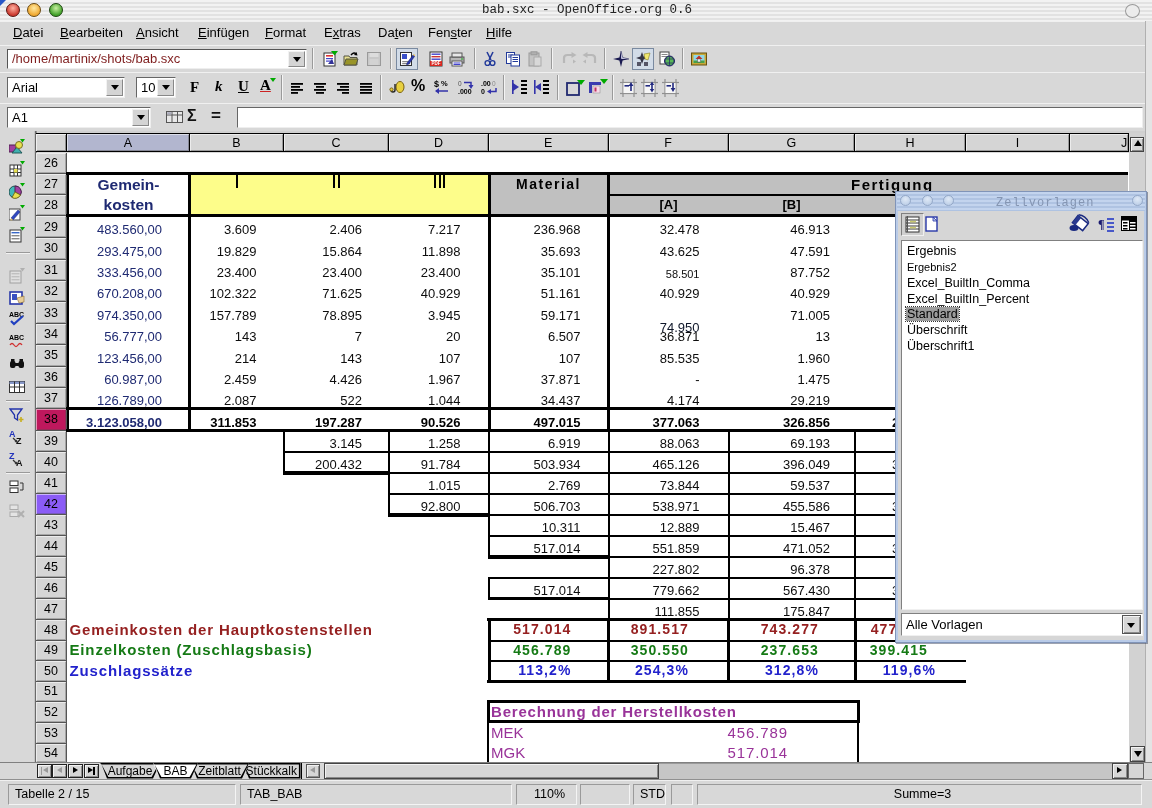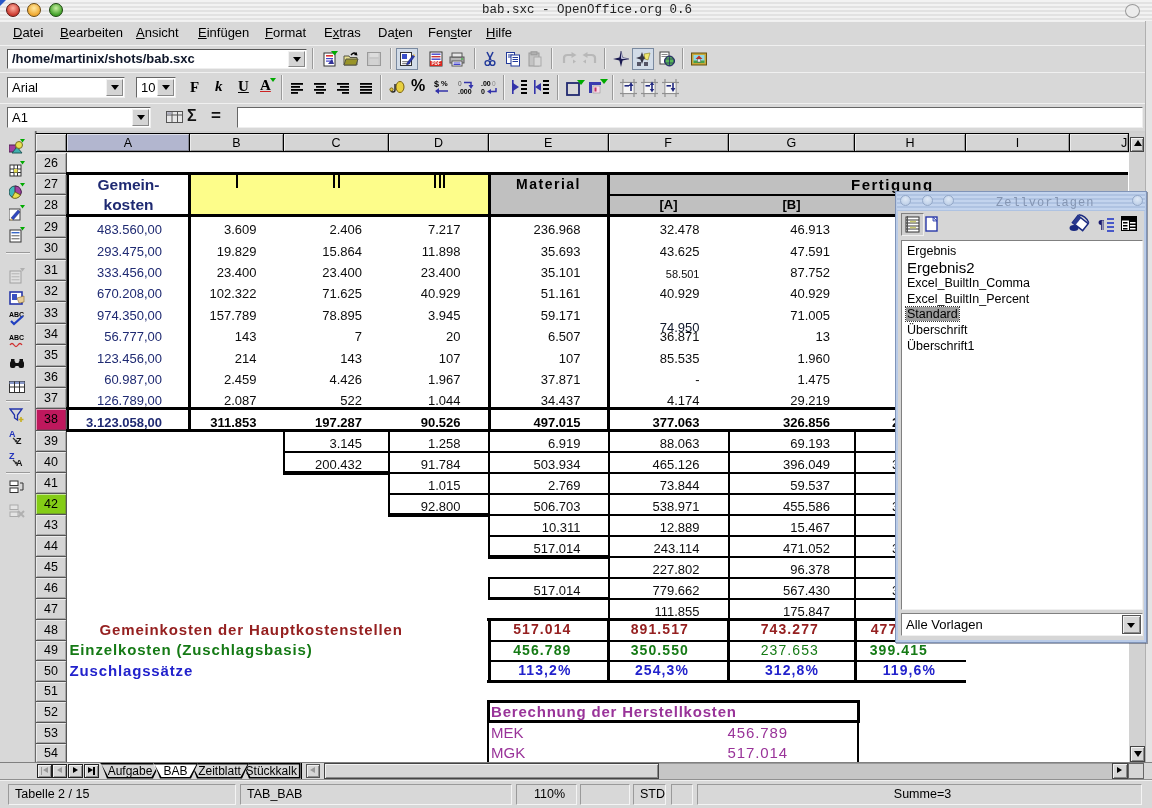--- a/index.html
+++ b/index.html
@@ -17,21 +17,21 @@
 <div style="position:absolute;left:60px;top:25px;font-size:13px;color:#000;"><u>B</u>earbeiten</div>
 <div style="position:absolute;left:136px;top:25px;font-size:13px;color:#000;"><u>A</u>nsicht</div>
 <div style="position:absolute;left:198px;top:25px;font-size:13px;color:#000;"><u>E</u>infügen</div>
 <div style="position:absolute;left:265px;top:25px;font-size:13px;color:#000;"><u>F</u>ormat</div>
 <div style="position:absolute;left:324px;top:25px;font-size:13px;color:#000;">E<u>x</u>tras</div>
 <div style="position:absolute;left:378px;top:25px;font-size:13px;color:#000;">Da<u>t</u>en</div>
 <div style="position:absolute;left:428px;top:25px;font-size:13px;color:#000;">Fen<u>s</u>ter</div>
 <div style="position:absolute;left:486px;top:25px;font-size:13px;color:#000;"><u>H</u>ilfe</div>
 <div style="position:absolute;left:0px;top:45px;width:1152px;height:27px;background:#d8d8d8;border-bottom:1px solid #a8a8a8;box-shadow:inset 0 1px 0 #f0f0f0;"></div>
 <div style="position:absolute;left:7px;top:48.5px;width:300px;height:20px;background:#fff;border:1px solid #777;border-top-color:#555;border-left-color:#555;border-bottom-color:#eee;border-right-color:#eee;box-sizing:border-box;"></div>
-<div style="position:absolute;left:12px;top:51px;font-size:13px;color:#0f172a;font-weight:bold;">/home/martinix/shots/bab.sxc</div>
+<div style="position:absolute;left:12px;top:51px;font-size:13px;color:#7f1d1d;">/home/martinix/shots/bab.sxc</div>
 <div style="position:absolute;left:288px;top:50.5px;width:17px;height:16px;background:#d4d4d4;border:1px solid #888;border-top-color:#f2f2f2;border-left-color:#f2f2f2;box-sizing:border-box;"></div>
 <div style="position:absolute;left:292.5px;top:54px;"></div>
 <div style="position:absolute;left:292.5px;top:56.5px;width:0;height:0;border-left:4px solid transparent;border-right:4px solid transparent;border-top:5px solid #000;"></div>
 <div style="position:absolute;left:311.5px;top:48px;width:1px;height:21px;background:#9a9a9a;"></div>
 <div style="position:absolute;left:312.5px;top:48px;width:1px;height:21px;background:#f4f4f4;"></div>
 <div style="position:absolute;left:389.5px;top:48px;width:1px;height:21px;background:#9a9a9a;"></div>
 <div style="position:absolute;left:390.5px;top:48px;width:1px;height:21px;background:#f4f4f4;"></div>
 <div style="position:absolute;left:473.5px;top:48px;width:1px;height:21px;background:#9a9a9a;"></div>
 <div style="position:absolute;left:474.5px;top:48px;width:1px;height:21px;background:#f4f4f4;"></div>
 <div style="position:absolute;left:550.5px;top:48px;width:1px;height:21px;background:#9a9a9a;"></div>
@@ -421,21 +421,21 @@
 <div style="position:absolute;left:36px;top:280.5px;width:31px;height:21.5px;background:#d5d5d5;border:1px solid #555;border-top:none;border-left:none;box-sizing:border-box;box-shadow:inset 1px 1px 0 rgba(255,255,255,.55),inset -1px -1px 0 rgba(80,80,80,.35);display:flex;align-items:center;justify-content:center;font-size:12.5px;color:#000;">32</div>
 <div style="position:absolute;left:36px;top:302px;width:31px;height:22px;background:#d5d5d5;border:1px solid #555;border-top:none;border-left:none;box-sizing:border-box;box-shadow:inset 1px 1px 0 rgba(255,255,255,.55),inset -1px -1px 0 rgba(80,80,80,.35);display:flex;align-items:center;justify-content:center;font-size:12.5px;color:#000;">33</div>
 <div style="position:absolute;left:36px;top:324px;width:31px;height:21px;background:#d5d5d5;border:1px solid #555;border-top:none;border-left:none;box-sizing:border-box;box-shadow:inset 1px 1px 0 rgba(255,255,255,.55),inset -1px -1px 0 rgba(80,80,80,.35);display:flex;align-items:center;justify-content:center;font-size:12.5px;color:#000;">34</div>
 <div style="position:absolute;left:36px;top:345px;width:31px;height:21.5px;background:#d5d5d5;border:1px solid #555;border-top:none;border-left:none;box-sizing:border-box;box-shadow:inset 1px 1px 0 rgba(255,255,255,.55),inset -1px -1px 0 rgba(80,80,80,.35);display:flex;align-items:center;justify-content:center;font-size:12.5px;color:#000;">35</div>
 <div style="position:absolute;left:36px;top:366.5px;width:31px;height:21.0px;background:#d5d5d5;border:1px solid #555;border-top:none;border-left:none;box-sizing:border-box;box-shadow:inset 1px 1px 0 rgba(255,255,255,.55),inset -1px -1px 0 rgba(80,80,80,.35);display:flex;align-items:center;justify-content:center;font-size:12.5px;color:#000;">36</div>
 <div style="position:absolute;left:36px;top:387.5px;width:31px;height:21.0px;background:#d5d5d5;border:1px solid #555;border-top:none;border-left:none;box-sizing:border-box;box-shadow:inset 1px 1px 0 rgba(255,255,255,.55),inset -1px -1px 0 rgba(80,80,80,.35);display:flex;align-items:center;justify-content:center;font-size:12.5px;color:#000;">37</div>
 <div style="position:absolute;left:36px;top:408.5px;width:31px;height:22.5px;background:#be185d;border:1px solid #555;border-top:none;border-left:none;box-sizing:border-box;box-shadow:inset 1px 1px 0 rgba(255,255,255,.55),inset -1px -1px 0 rgba(80,80,80,.35);display:flex;align-items:center;justify-content:center;font-size:12.5px;color:#000;">38</div>
 <div style="position:absolute;left:36px;top:431px;width:31px;height:21px;background:#d5d5d5;border:1px solid #555;border-top:none;border-left:none;box-sizing:border-box;box-shadow:inset 1px 1px 0 rgba(255,255,255,.55),inset -1px -1px 0 rgba(80,80,80,.35);display:flex;align-items:center;justify-content:center;font-size:12.5px;color:#000;">39</div>
 <div style="position:absolute;left:36px;top:452px;width:31px;height:21px;background:#d5d5d5;border:1px solid #555;border-top:none;border-left:none;box-sizing:border-box;box-shadow:inset 1px 1px 0 rgba(255,255,255,.55),inset -1px -1px 0 rgba(80,80,80,.35);display:flex;align-items:center;justify-content:center;font-size:12.5px;color:#000;">40</div>
 <div style="position:absolute;left:36px;top:473px;width:31px;height:21px;background:#d5d5d5;border:1px solid #555;border-top:none;border-left:none;box-sizing:border-box;box-shadow:inset 1px 1px 0 rgba(255,255,255,.55),inset -1px -1px 0 rgba(80,80,80,.35);display:flex;align-items:center;justify-content:center;font-size:12.5px;color:#000;">41</div>
-<div style="position:absolute;left:36px;top:494px;width:31px;height:21px;background:#84cc16;border:1px solid #555;border-top:none;border-left:none;box-sizing:border-box;box-shadow:inset 1px 1px 0 rgba(255,255,255,.55),inset -1px -1px 0 rgba(80,80,80,.35);display:flex;align-items:center;justify-content:center;font-size:12.5px;color:#000;">42</div>
+<div style="position:absolute;left:36px;top:494px;width:31px;height:21px;background:#8b5cf6;border:1px solid #555;border-top:none;border-left:none;box-sizing:border-box;box-shadow:inset 1px 1px 0 rgba(255,255,255,.55),inset -1px -1px 0 rgba(80,80,80,.35);display:flex;align-items:center;justify-content:center;font-size:12.5px;color:#000;">42</div>
 <div style="position:absolute;left:36px;top:515px;width:31px;height:21px;background:#d5d5d5;border:1px solid #555;border-top:none;border-left:none;box-sizing:border-box;box-shadow:inset 1px 1px 0 rgba(255,255,255,.55),inset -1px -1px 0 rgba(80,80,80,.35);display:flex;align-items:center;justify-content:center;font-size:12.5px;color:#000;">43</div>
 <div style="position:absolute;left:36px;top:536px;width:31px;height:21px;background:#d5d5d5;border:1px solid #555;border-top:none;border-left:none;box-sizing:border-box;box-shadow:inset 1px 1px 0 rgba(255,255,255,.55),inset -1px -1px 0 rgba(80,80,80,.35);display:flex;align-items:center;justify-content:center;font-size:12.5px;color:#000;">44</div>
 <div style="position:absolute;left:36px;top:557px;width:31px;height:20.5px;background:#d5d5d5;border:1px solid #555;border-top:none;border-left:none;box-sizing:border-box;box-shadow:inset 1px 1px 0 rgba(255,255,255,.55),inset -1px -1px 0 rgba(80,80,80,.35);display:flex;align-items:center;justify-content:center;font-size:12.5px;color:#000;">45</div>
 <div style="position:absolute;left:36px;top:577.5px;width:31px;height:21.0px;background:#d5d5d5;border:1px solid #555;border-top:none;border-left:none;box-sizing:border-box;box-shadow:inset 1px 1px 0 rgba(255,255,255,.55),inset -1px -1px 0 rgba(80,80,80,.35);display:flex;align-items:center;justify-content:center;font-size:12.5px;color:#000;">46</div>
 <div style="position:absolute;left:36px;top:598.5px;width:31px;height:21.0px;background:#d5d5d5;border:1px solid #555;border-top:none;border-left:none;box-sizing:border-box;box-shadow:inset 1px 1px 0 rgba(255,255,255,.55),inset -1px -1px 0 rgba(80,80,80,.35);display:flex;align-items:center;justify-content:center;font-size:12.5px;color:#000;">47</div>
 <div style="position:absolute;left:36px;top:619.5px;width:31px;height:21.0px;background:#d5d5d5;border:1px solid #555;border-top:none;border-left:none;box-sizing:border-box;box-shadow:inset 1px 1px 0 rgba(255,255,255,.55),inset -1px -1px 0 rgba(80,80,80,.35);display:flex;align-items:center;justify-content:center;font-size:12.5px;color:#000;">48</div>
 <div style="position:absolute;left:36px;top:640.5px;width:31px;height:20.5px;background:#d5d5d5;border:1px solid #555;border-top:none;border-left:none;box-sizing:border-box;box-shadow:inset 1px 1px 0 rgba(255,255,255,.55),inset -1px -1px 0 rgba(80,80,80,.35);display:flex;align-items:center;justify-content:center;font-size:12.5px;color:#000;">49</div>
 <div style="position:absolute;left:36px;top:661px;width:31px;height:20.5px;background:#d5d5d5;border:1px solid #555;border-top:none;border-left:none;box-sizing:border-box;box-shadow:inset 1px 1px 0 rgba(255,255,255,.55),inset -1px -1px 0 rgba(80,80,80,.35);display:flex;align-items:center;justify-content:center;font-size:12.5px;color:#000;">50</div>
 <div style="position:absolute;left:36px;top:681.5px;width:31px;height:20.5px;background:#d5d5d5;border:1px solid #555;border-top:none;border-left:none;box-sizing:border-box;box-shadow:inset 1px 1px 0 rgba(255,255,255,.55),inset -1px -1px 0 rgba(80,80,80,.35);display:flex;align-items:center;justify-content:center;font-size:12.5px;color:#000;">51</div>
 <div style="position:absolute;left:36px;top:702px;width:31px;height:20.5px;background:#d5d5d5;border:1px solid #555;border-top:none;border-left:none;box-sizing:border-box;box-shadow:inset 1px 1px 0 rgba(255,255,255,.55),inset -1px -1px 0 rgba(80,80,80,.35);display:flex;align-items:center;justify-content:center;font-size:12.5px;color:#000;">52</div>
@@ -590,42 +590,42 @@
 <div style="position:absolute;left:340.5px;top:494px;width:120px;height:21px;display:flex;align-items:flex-end;justify-content:flex-end;padding-bottom:1px;box-sizing:border-box;font-size:13px;color:#0d0d0d;">92.800</div>
 <div style="position:absolute;left:460.5px;top:494px;width:120px;height:21px;display:flex;align-items:flex-end;justify-content:flex-end;padding-bottom:1px;box-sizing:border-box;font-size:13px;color:#0d0d0d;">506.703</div>
 <div style="position:absolute;left:579.5px;top:494px;width:120px;height:21px;display:flex;align-items:flex-end;justify-content:flex-end;padding-bottom:1px;box-sizing:border-box;font-size:13px;color:#0d0d0d;">538.971</div>
 <div style="position:absolute;left:710px;top:494px;width:120px;height:21px;display:flex;align-items:flex-end;justify-content:flex-end;padding-bottom:1px;box-sizing:border-box;font-size:13px;color:#0d0d0d;">455.586</div>
 <div style="position:absolute;left:819px;top:494px;width:120px;height:21px;display:flex;align-items:flex-end;justify-content:flex-end;padding-bottom:1px;box-sizing:border-box;font-size:13px;color:#0d0d0d;">355.586</div>
 <div style="position:absolute;left:460.5px;top:515px;width:120px;height:21px;display:flex;align-items:flex-end;justify-content:flex-end;padding-bottom:1px;box-sizing:border-box;font-size:13px;color:#0d0d0d;">10.311</div>
 <div style="position:absolute;left:579.5px;top:515px;width:120px;height:21px;display:flex;align-items:flex-end;justify-content:flex-end;padding-bottom:1px;box-sizing:border-box;font-size:13px;color:#0d0d0d;">12.889</div>
 <div style="position:absolute;left:710px;top:515px;width:120px;height:21px;display:flex;align-items:flex-end;justify-content:flex-end;padding-bottom:1px;box-sizing:border-box;font-size:13px;color:#0d0d0d;">15.467</div>
 <div style="position:absolute;left:819px;top:515px;width:120px;height:21px;display:flex;align-items:flex-end;justify-content:flex-end;padding-bottom:1px;box-sizing:border-box;font-size:13px;color:#0d0d0d;">15.467</div>
 <div style="position:absolute;left:460.5px;top:536px;width:120px;height:21px;display:flex;align-items:flex-end;justify-content:flex-end;padding-bottom:1px;box-sizing:border-box;font-size:13px;color:#0d0d0d;">517.014</div>
-<div style="position:absolute;left:579.5px;top:536px;width:120px;height:21px;display:flex;align-items:flex-end;justify-content:flex-end;padding-bottom:1px;box-sizing:border-box;font-size:13px;color:#0d0d0d;">243.114</div>
+<div style="position:absolute;left:579.5px;top:536px;width:120px;height:21px;display:flex;align-items:flex-end;justify-content:flex-end;padding-bottom:1px;box-sizing:border-box;font-size:13px;color:#0d0d0d;">551.859</div>
 <div style="position:absolute;left:710px;top:536px;width:120px;height:21px;display:flex;align-items:flex-end;justify-content:flex-end;padding-bottom:1px;box-sizing:border-box;font-size:13px;color:#0d0d0d;">471.052</div>
 <div style="position:absolute;left:819px;top:536px;width:120px;height:21px;display:flex;align-items:flex-end;justify-content:flex-end;padding-bottom:1px;box-sizing:border-box;font-size:13px;color:#0d0d0d;">371.052</div>
 <div style="position:absolute;left:579.5px;top:557px;width:120px;height:20.5px;display:flex;align-items:flex-end;justify-content:flex-end;padding-bottom:1px;box-sizing:border-box;font-size:13px;color:#0d0d0d;">227.802</div>
 <div style="position:absolute;left:710px;top:557px;width:120px;height:20.5px;display:flex;align-items:flex-end;justify-content:flex-end;padding-bottom:1px;box-sizing:border-box;font-size:13px;color:#0d0d0d;">96.378</div>
 <div style="position:absolute;left:819px;top:557px;width:120px;height:20.5px;display:flex;align-items:flex-end;justify-content:flex-end;padding-bottom:1px;box-sizing:border-box;font-size:13px;color:#0d0d0d;">96.378</div>
 <div style="position:absolute;left:460.5px;top:577.5px;width:120px;height:21.0px;display:flex;align-items:flex-end;justify-content:flex-end;padding-bottom:1px;box-sizing:border-box;font-size:13px;color:#0d0d0d;">517.014</div>
 <div style="position:absolute;left:579.5px;top:577.5px;width:120px;height:21.0px;display:flex;align-items:flex-end;justify-content:flex-end;padding-bottom:1px;box-sizing:border-box;font-size:13px;color:#0d0d0d;">779.662</div>
 <div style="position:absolute;left:710px;top:577.5px;width:120px;height:21.0px;display:flex;align-items:flex-end;justify-content:flex-end;padding-bottom:1px;box-sizing:border-box;font-size:13px;color:#0d0d0d;">567.430</div>
 <div style="position:absolute;left:819px;top:577.5px;width:120px;height:21.0px;display:flex;align-items:flex-end;justify-content:flex-end;padding-bottom:1px;box-sizing:border-box;font-size:13px;color:#0d0d0d;">367.430</div>
 <div style="position:absolute;left:579.5px;top:598.5px;width:120px;height:21.0px;display:flex;align-items:flex-end;justify-content:flex-end;padding-bottom:1px;box-sizing:border-box;font-size:13px;color:#0d0d0d;">111.855</div>
 <div style="position:absolute;left:710px;top:598.5px;width:120px;height:21.0px;display:flex;align-items:flex-end;justify-content:flex-end;padding-bottom:1px;box-sizing:border-box;font-size:13px;color:#0d0d0d;">175.847</div>
 <div style="position:absolute;left:819px;top:598.5px;width:120px;height:21.0px;display:flex;align-items:flex-end;justify-content:flex-end;padding-bottom:1px;box-sizing:border-box;font-size:13px;color:#0d0d0d;">75.847</div>
-<div style="position:absolute;left:69.5px;top:619.5px;height:21.0px;display:flex;align-items:center;box-sizing:border-box;transform:translateY(-1.5px);font-size:15px;font-weight:bold;letter-spacing:0.85px;color:#952020;margin-left:30px;">Gemeinkosten der Hauptkostenstellen</div>
+<div style="position:absolute;left:69.5px;top:619.5px;height:21.0px;display:flex;align-items:center;box-sizing:border-box;transform:translateY(-1.5px);font-size:15px;font-weight:bold;letter-spacing:0.85px;color:#952020;">Gemeinkosten der Hauptkostenstellen</div>
 <div style="position:absolute;left:431.5px;top:619.5px;width:140px;height:21.0px;display:flex;align-items:center;justify-content:flex-end;box-sizing:border-box;transform:translateY(-1.5px);font-size:14px;font-weight:bold;letter-spacing:1.1px;color:#952020;">517.014</div>
 <div style="position:absolute;left:549px;top:619.5px;width:140px;height:21.0px;display:flex;align-items:center;justify-content:flex-end;box-sizing:border-box;transform:translateY(-1.5px);font-size:14px;font-weight:bold;letter-spacing:1.1px;color:#952020;">891.517</div>
 <div style="position:absolute;left:679px;top:619.5px;width:140px;height:21.0px;display:flex;align-items:center;justify-content:flex-end;box-sizing:border-box;transform:translateY(-1.5px);font-size:14px;font-weight:bold;letter-spacing:1.1px;color:#952020;">743.277</div>
 <div style="position:absolute;left:789px;top:619.5px;width:140px;height:21.0px;display:flex;align-items:center;justify-content:flex-end;box-sizing:border-box;transform:translateY(-1.5px);font-size:14px;font-weight:bold;letter-spacing:1.1px;color:#952020;">477.277</div>
 <div style="position:absolute;left:69.5px;top:640.5px;height:20.5px;display:flex;align-items:center;box-sizing:border-box;transform:translateY(-1.5px);font-size:15px;font-weight:bold;letter-spacing:0.85px;color:#157a15;">Einzelkosten (Zuschlagsbasis)</div>
 <div style="position:absolute;left:431.5px;top:640.5px;width:140px;height:20.5px;display:flex;align-items:center;justify-content:flex-end;box-sizing:border-box;transform:translateY(-1.5px);font-size:14px;font-weight:bold;letter-spacing:1.1px;color:#157a15;">456.789</div>
 <div style="position:absolute;left:549px;top:640.5px;width:140px;height:20.5px;display:flex;align-items:center;justify-content:flex-end;box-sizing:border-box;transform:translateY(-1.5px);font-size:14px;font-weight:bold;letter-spacing:1.1px;color:#157a15;">350.550</div>
-<div style="position:absolute;left:679px;top:640.5px;width:140px;height:20.5px;display:flex;align-items:center;justify-content:flex-end;box-sizing:border-box;transform:translateY(-1.5px);font-size:14px;font-weight:normal;letter-spacing:1.1px;color:#157a15;">237.653</div>
+<div style="position:absolute;left:679px;top:640.5px;width:140px;height:20.5px;display:flex;align-items:center;justify-content:flex-end;box-sizing:border-box;transform:translateY(-1.5px);font-size:14px;font-weight:bold;letter-spacing:1.1px;color:#157a15;">237.653</div>
 <div style="position:absolute;left:788px;top:640.5px;width:140px;height:20.5px;display:flex;align-items:center;justify-content:flex-end;box-sizing:border-box;transform:translateY(-1.5px);font-size:14px;font-weight:bold;letter-spacing:1.1px;color:#157a15;">399.415</div>
 <div style="position:absolute;left:69.5px;top:661px;height:20.5px;display:flex;align-items:center;box-sizing:border-box;transform:translateY(-1.5px);font-size:15px;font-weight:bold;letter-spacing:0.85px;color:#2222cc;">Zuschlagssätze</div>
 <div style="position:absolute;left:431.5px;top:661px;width:140px;height:20.5px;display:flex;align-items:center;justify-content:flex-end;box-sizing:border-box;transform:translateY(-1.5px);font-size:14px;font-weight:bold;letter-spacing:1.1px;color:#2222cc;">113,2%</div>
 <div style="position:absolute;left:549px;top:661px;width:140px;height:20.5px;display:flex;align-items:center;justify-content:flex-end;box-sizing:border-box;transform:translateY(-1.5px);font-size:14px;font-weight:bold;letter-spacing:1.1px;color:#2222cc;">254,3%</div>
 <div style="position:absolute;left:679px;top:661px;width:140px;height:20.5px;display:flex;align-items:center;justify-content:flex-end;box-sizing:border-box;transform:translateY(-1.5px);font-size:14px;font-weight:bold;letter-spacing:1.1px;color:#2222cc;">312,8%</div>
 <div style="position:absolute;left:796px;top:661px;width:140px;height:20.5px;display:flex;align-items:center;justify-content:flex-end;box-sizing:border-box;transform:translateY(-1.5px);font-size:14px;font-weight:bold;letter-spacing:1.1px;color:#2222cc;">119,6%</div>
 <div style="position:absolute;left:491px;top:702px;height:20.5px;display:flex;align-items:center;box-sizing:border-box;transform:translateY(-1.5px);font-size:15px;font-weight:bold;letter-spacing:0.8px;color:#993399;">Berechnung der Herstellkosten</div>
 <div style="position:absolute;left:491px;top:722.5px;height:21.0px;display:flex;align-items:center;box-sizing:border-box;transform:translateY(-1.5px);font-size:15px;color:#993399;">MEK</div>
 <div style="position:absolute;left:491px;top:743.5px;height:19.0px;display:flex;align-items:center;box-sizing:border-box;transform:translateY(-1.5px);font-size:15px;color:#993399;">MGK</div>
 <div style="position:absolute;left:648px;top:722.5px;width:140px;height:21.0px;display:flex;align-items:center;justify-content:flex-end;box-sizing:border-box;transform:translateY(-1.5px);font-size:15px;letter-spacing:0.9px;color:#993399;">456.789</div>
@@ -734,21 +734,21 @@
     <g fill="#000">
       <rect x="2" y="6" width="4.5" height="1.5"></rect>
       <rect x="2" y="9" width="4.5" height="1.5"></rect>
       <rect x="2" y="12" width="4.5" height="1.5"></rect>
     </g>
   </svg>
 <div style="position:absolute;left:901px;top:240px;width:242px;height:370px;background:#fff;border:1px solid #808080;border-bottom-color:#f0f0f0;border-right-color:#f0f0f0;box-sizing:border-box;"></div>
 <div style="position:absolute;left:906px;top:243.5px;height:15.75px;display:flex;align-items:center;font-size:12.5px;color:#000;">
     <span style="padding:0 1px;text-align:right;">Ergebnis</span>
   </div>
-<div style="position:absolute;left:906px;top:259.25px;height:15.75px;display:flex;align-items:center;font-size:15px;color:#000;">
+<div style="position:absolute;left:906px;top:259.25px;height:15.75px;display:flex;align-items:center;font-size:11px;color:#000;">
     <span style="padding:0 1px;">Ergebnis2</span>
   </div>
 <div style="position:absolute;left:906px;top:275.0px;height:15.75px;display:flex;align-items:center;font-size:12.5px;color:#000;">
     <span style="padding:0 1px;">Excel_BuiltIn_Comma</span>
   </div>
 <div style="position:absolute;left:906px;top:290.75px;height:15.75px;display:flex;align-items:center;font-size:12.5px;color:#000;">
     <span style="padding:0 1px;">Excel_BuiltIn_Percent</span>
   </div>
 <div style="position:absolute;left:906px;top:306.5px;height:15.75px;display:flex;align-items:center;font-size:12.5px;color:#000;">
     <span style="background:#9c9c9c;outline:1px dotted #333;padding:0 1px;">Standard</span>

